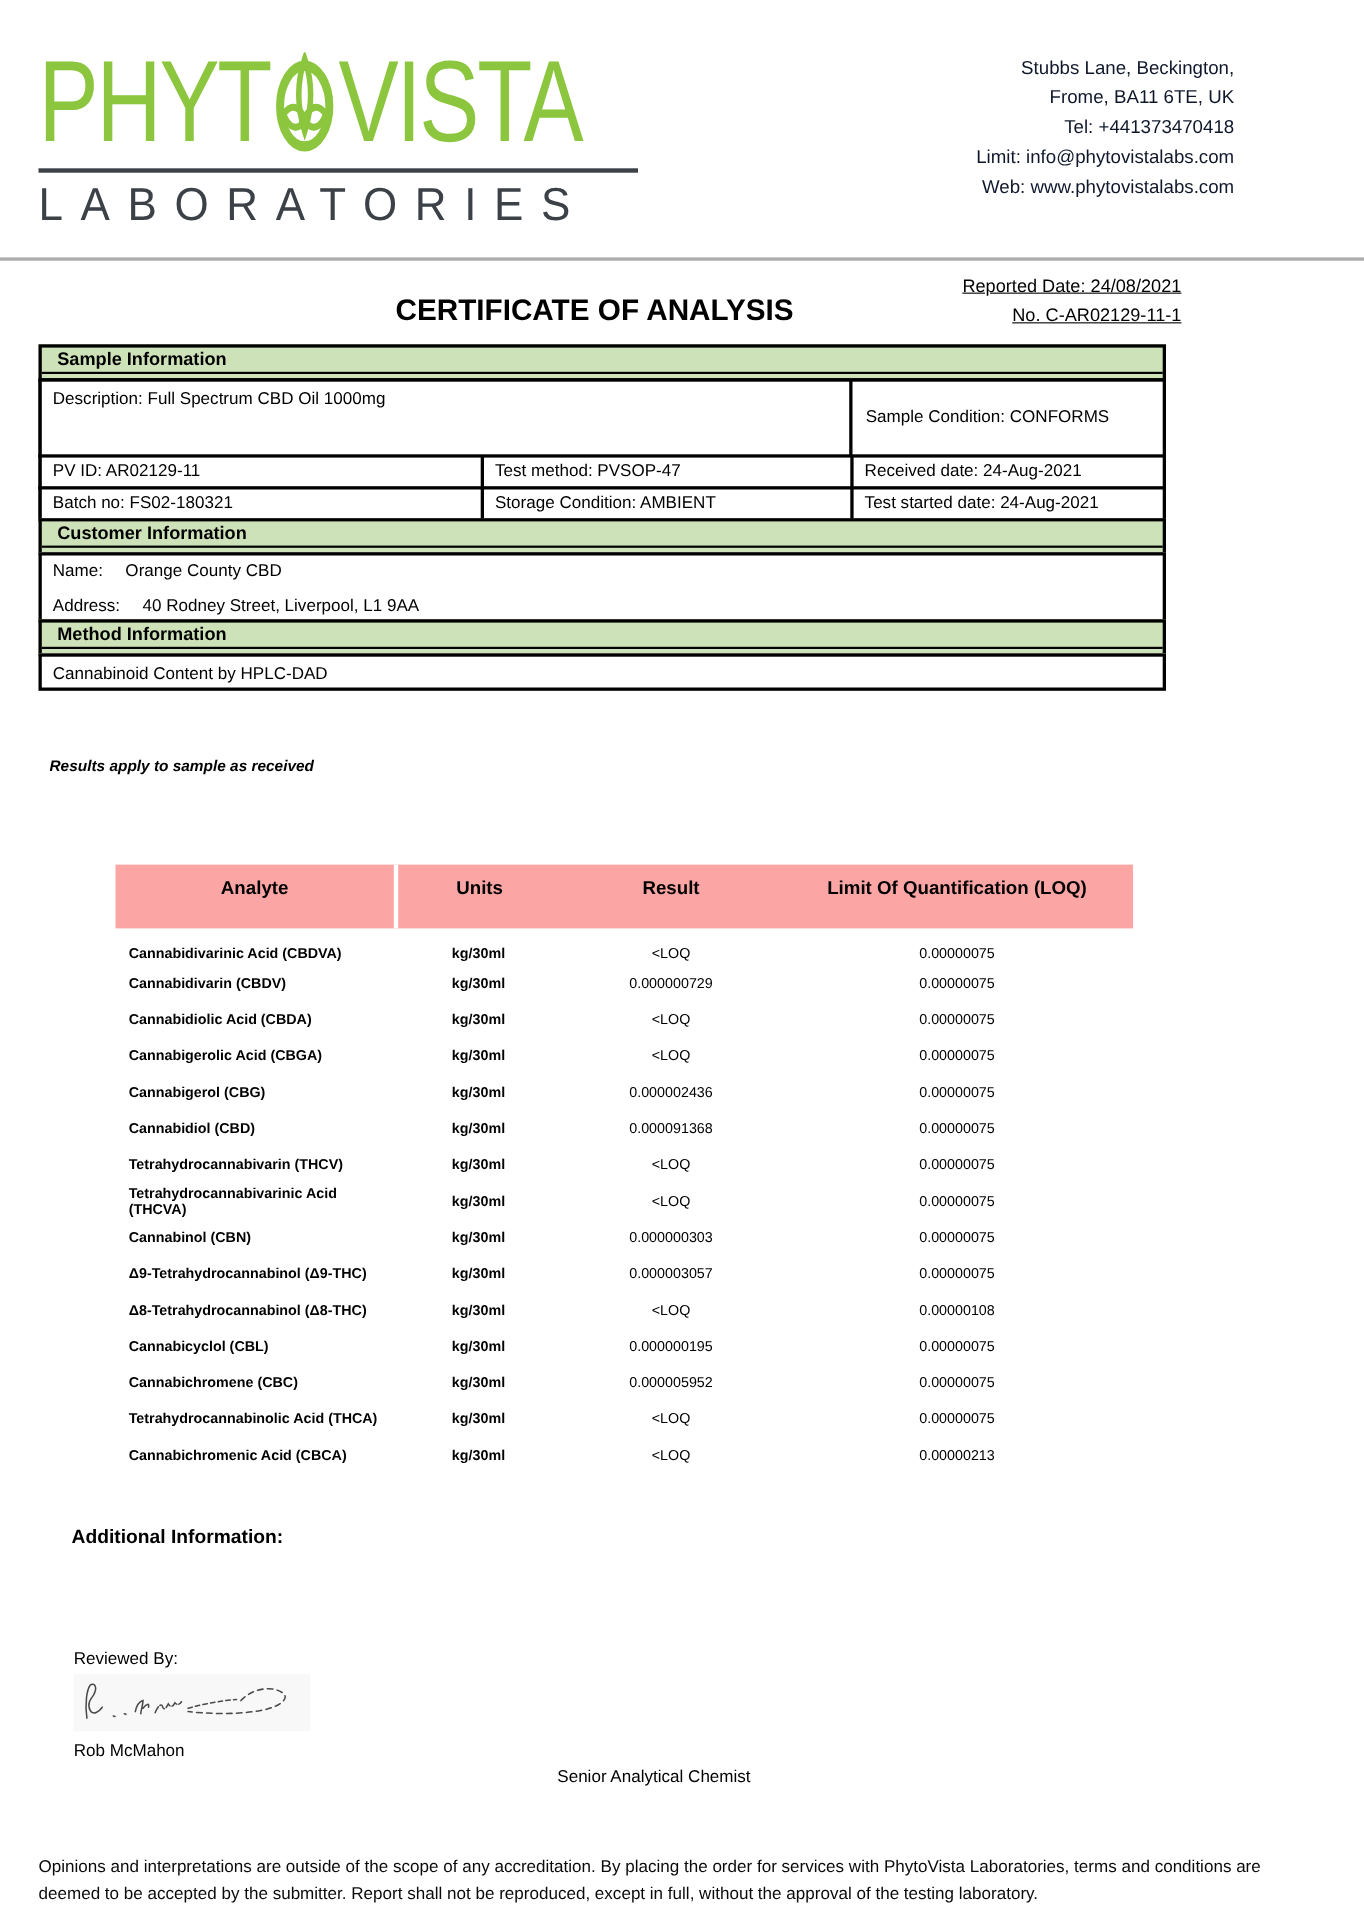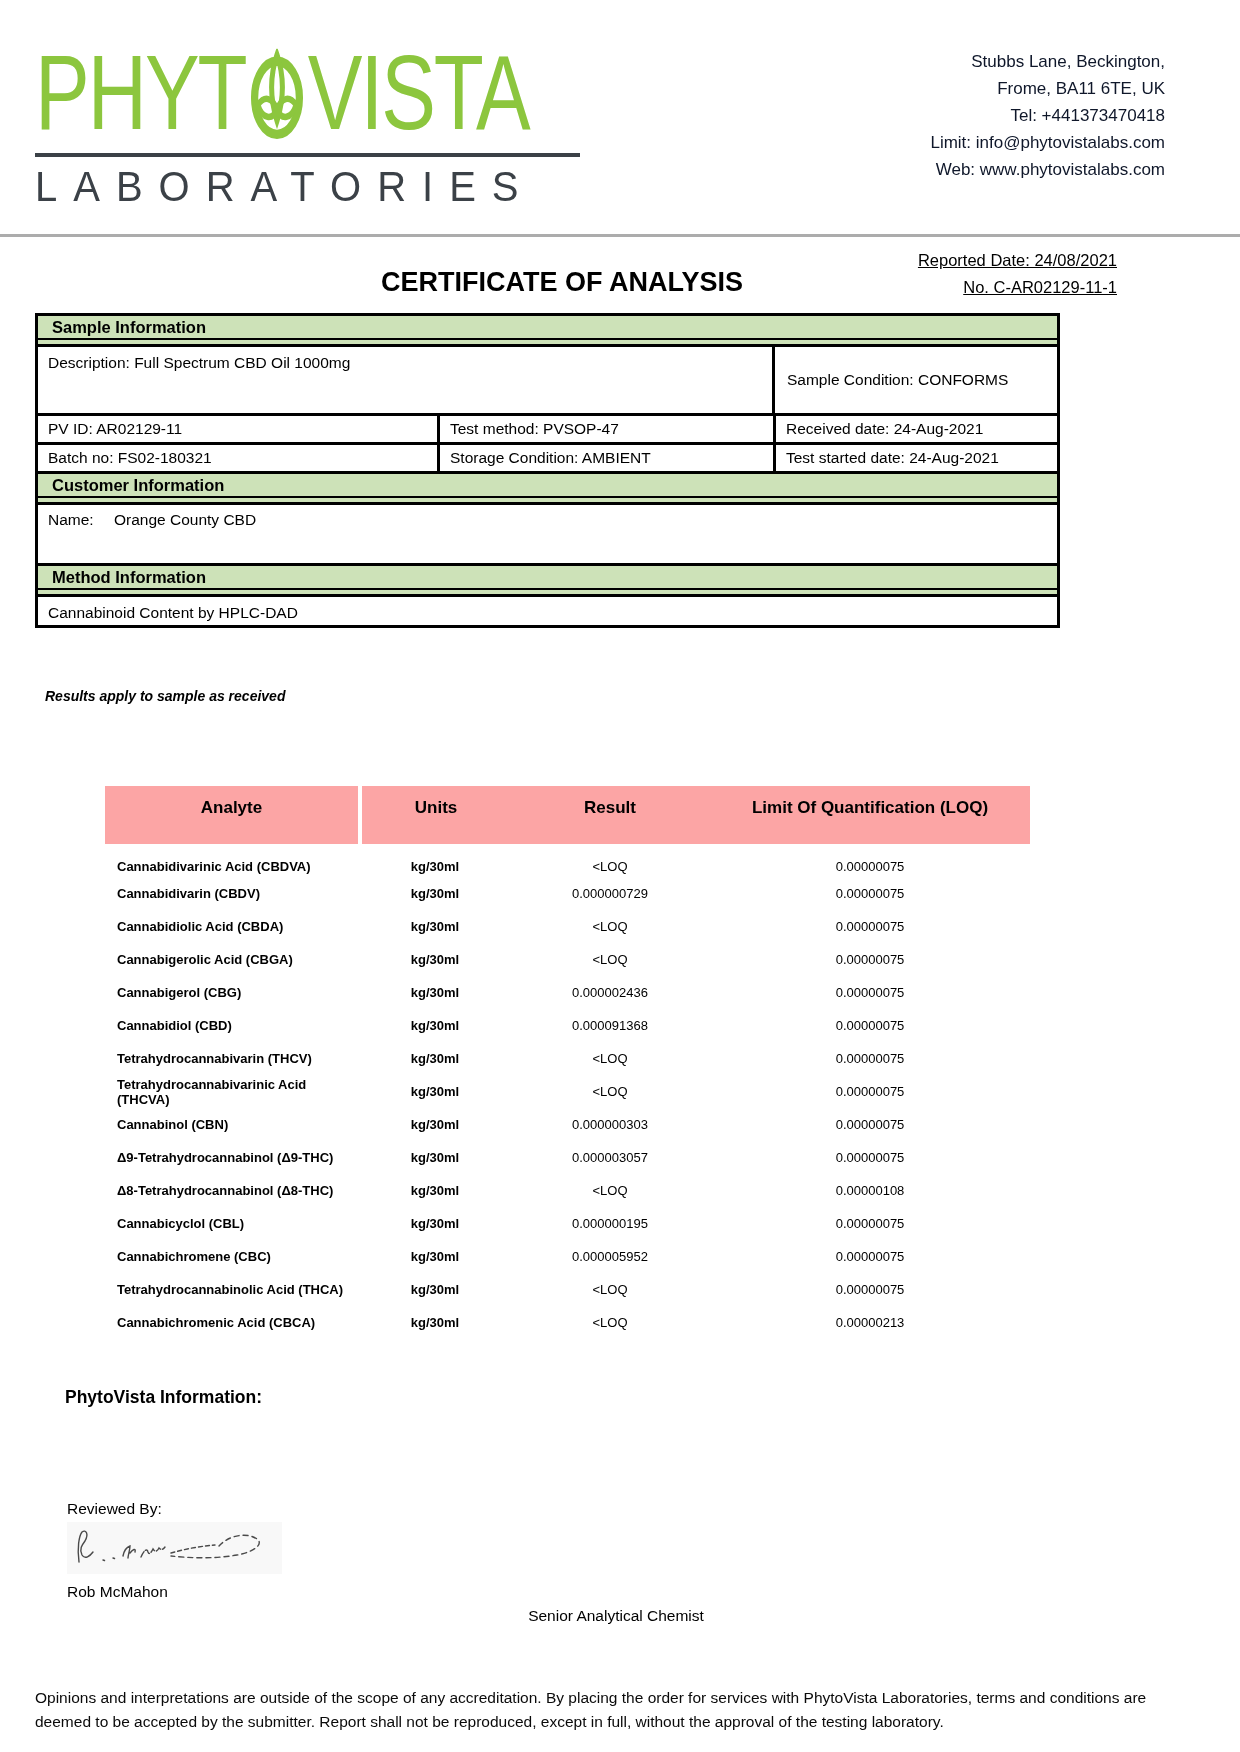--- a/index.html
+++ b/index.html
@@ -3,21 +3,21 @@
 <meta charset="utf-8">
 <style>
   * { box-sizing: border-box; margin: 0; padding: 0; }
   html, body { background: #ffffff; }
   body { font-family: "Liberation Sans", sans-serif; color: #000; }
   .page {
     position: relative;
     width: 1240px; height: 1752px;
     margin: 0 auto;
     background: #fff;
-    padding: 45px 75px 0 35px;
+    padding: 45px 118px 0 35px;
     overflow: hidden;
   }
 
   
   .header { display: flex; justify-content: space-between; align-items: flex-start; }
   .logo-block { width: 560px; }
   .brand-line {
     font-size: 82px; letter-spacing: -2px; line-height: 0.92;
     color: #8CC63E; font-weight: 400; white-space: nowrap;
     transform: scaleY(1.28); transform-origin: left top; height: 104px;
@@ -145,20 +145,24 @@
 
     <div class="sec-bar">
       <span class="sec-bar-label">Customer Information</span>
     </div>
 
     <div class="plain-box cust-box">
       <div class="cust-line">
         <span class="lbl">Name:</span>
         <span class="val">Orange County CBD</span>
       </div>
+      <div class="cust-line">
+        <span class="lbl">Address:</span>
+        <span class="val">40 Rodney Street, Liverpool, L1 9AA</span>
+      </div>
     </div>
 
     <div class="sec-bar">
       <span class="sec-bar-label">Method Information</span>
     </div>
 
     <div class="plain-box method-box">Cannabinoid Content by HPLC-DAD</div>
 
   </div>
 
@@ -266,21 +270,21 @@
       </tr>
       <tr>
         <td class="analyte">Cannabichromenic Acid (CBCA)</td>
         <td class="units">kg/30ml</td>
         <td>&lt;LOQ</td>
         <td>0.00000213</td>
       </tr>
     </tbody>
   </table>
 
-  <div class="additional">PhytoVista Information:</div>
+  <div class="additional">Additional Information:</div>
 
   <div class="review-block">
     <div>Reviewed By:</div>
     <div class="sig-wrap">
       <svg width="215" height="52" viewBox="0 0 215 52" fill="none" stroke="#4a4a4a" stroke-width="1.4" stroke-linecap="round">
         <path d="M12 40 C10 26 12 14 15 10 C19 7 22 12 18 19 C15 23 12 27 15 33 C18 38 23 34 26 30"></path>
         <path d="M36 38 l1.5 0.5"></path>
         <path d="M46 36 l1.5 0.5"></path>
         <path d="M56 34 c1 -5 4 -9 7 -10 c0 4 -2 9 -2 12 m2 -5 c3 -4 6 -5 5 -1"></path>
         <path d="M74 35 c3 -7 6 -9 7 -5 c1 3 3 1 5 -3 c2 3 4 3 6 -1 c2 2 4 2 6 -1" stroke-dasharray="6 2"></path>

